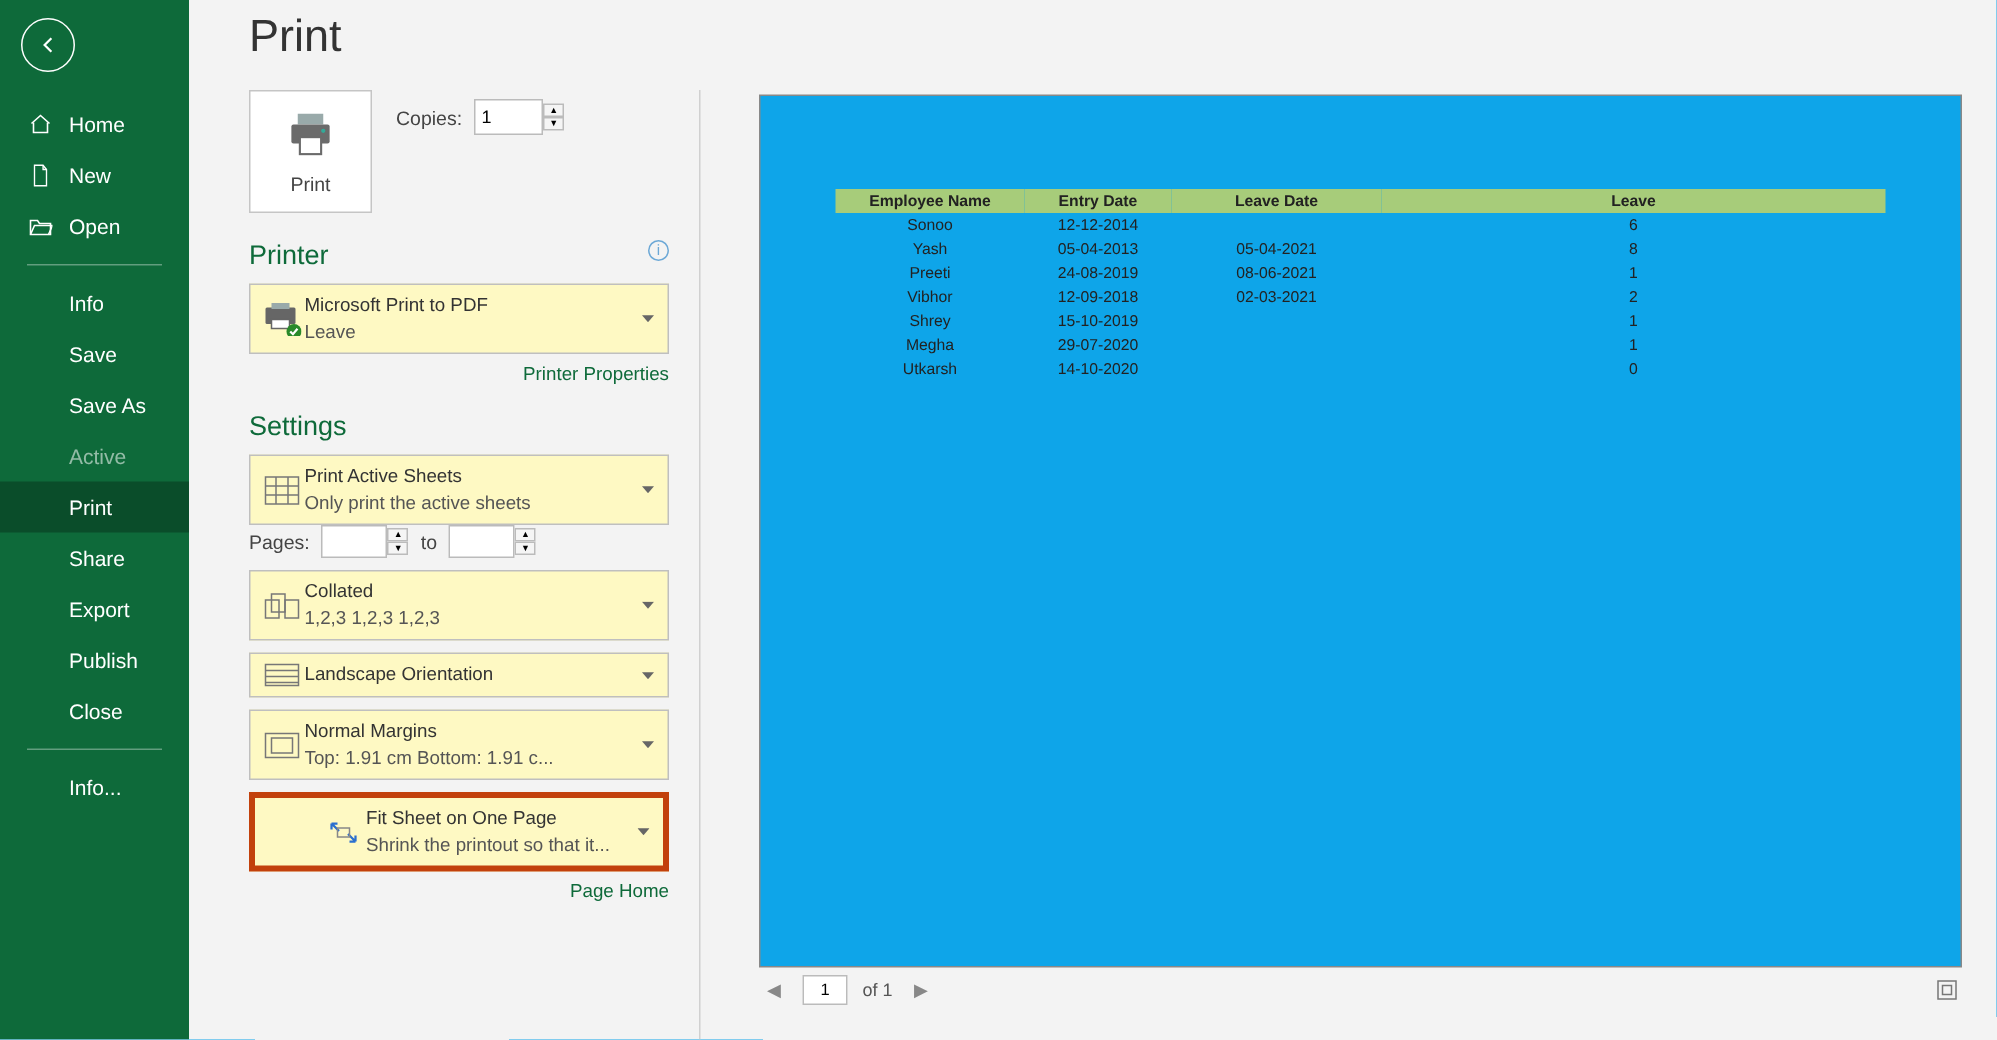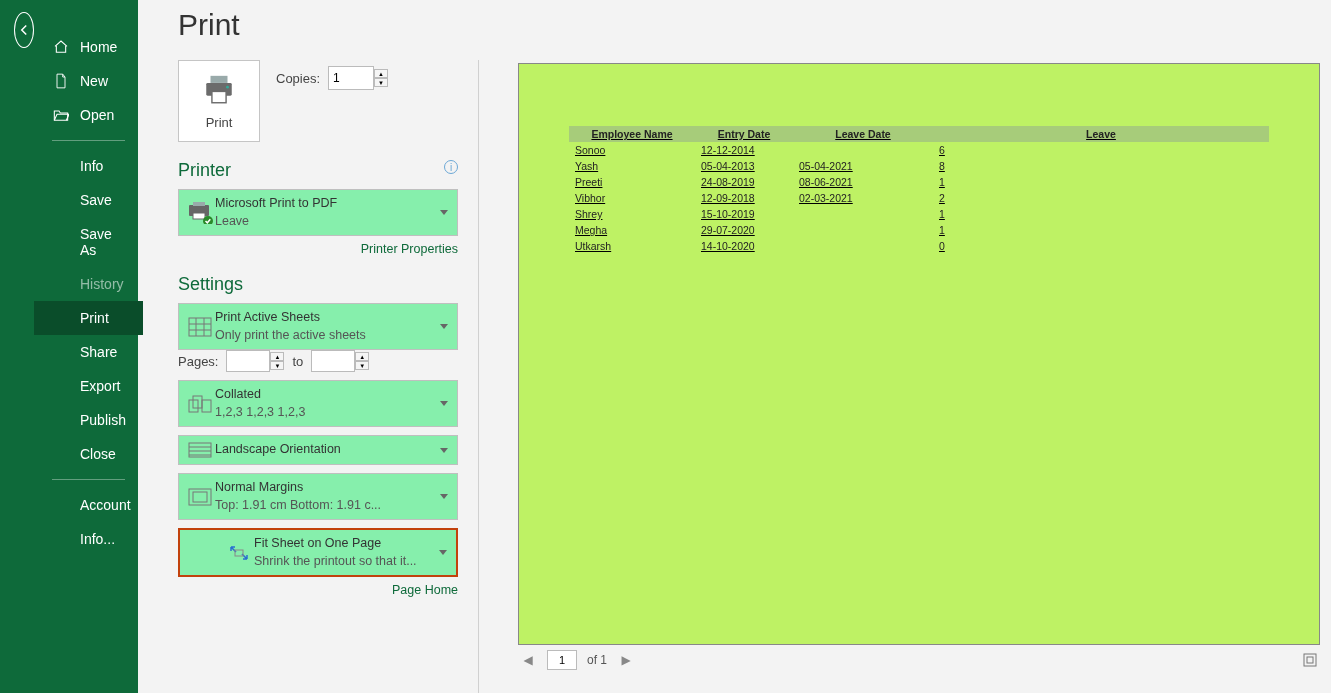--- a/index.html
+++ b/index.html
@@ -1,18 +1,18 @@
 <!DOCTYPE html>
 <html><head>
 <meta charset="utf-8">
 <style>
   * { box-sizing: border-box; margin: 0; padding: 0; font-family: "Segoe UI", Arial, sans-serif; }
   body { background: #f3f3f3; width: 1331px; height: 693px; overflow: hidden; }
   .app { display: flex; height: 100%; }
-  .sidebar { width: 138px; background: #0e6a3a; color: #fff; display: flex; flex-direction: row; padding-top: 12px; }
+  .sidebar { width: 138px; background: #0e6a3a; color: #fff; display: flex; flex-direction: column; padding-top: 12px; }
   .back-btn { width: 36px; height: 36px; border: 1.5px solid #fff; border-radius: 50%; margin-left: 14px; display: flex; align-items: center; justify-content: center; cursor: pointer; }
   .back-btn svg { width: 18px; height: 18px; }
   .side-items { margin-top: 18px; }
   .side-item { padding: 9px 12px 9px 18px; display: flex; align-items: center; gap: 10px; font-size: 14px; cursor: pointer; }
   .side-item.active { background: #0a4d2a; }
   .side-item.disabled { color: rgba(255,255,255,0.55); cursor: default; }
   .side-sep { height: 1px; background: rgba(255,255,255,0.35); margin: 8px 18px; }
   .side-icon { width: 18px; display:flex; align-items:center; justify-content:center; }
   .side-text { flex:1; }
 
@@ -25,36 +25,36 @@
   .print-btn { width: 82px; height: 82px; background:#fff; border:1px solid #c5c5c5; display:flex; flex-direction:column; align-items:center; justify-content:center; gap:8px; cursor:pointer; }
   .print-btn svg { width: 34px; height:34px; }
   .print-btn span { font-size: 13px; color:#444; }
   .copies { display:flex; align-items:center; gap:8px; margin-top:6px; font-size:13px; color:#444; }
   .spin { display:flex; align-items:center; }
   .spin input { width: 46px; height:24px; border:1px solid #bbb; padding:0 4px; font-size:12px; }
   .spin .arrows { display:flex; flex-direction:column; width:14px; }
   .spin .arrows button { height:9px; border:1px solid #bbb; background:#f5f5f5; font-size:6px; line-height:6px; padding:0; cursor:pointer; }
   .section-h { margin-top: 18px; font-size: 18px; font-weight: 400; color: #0e6a3a; display:flex; justify-content:space-between; }
   .info-icon { width:14px; height:14px; border:1px solid #6ca8d6; border-radius:50%; color:#6ca8d6; font-size:10px; display:flex; align-items:center; justify-content:center; cursor:pointer; }
-  .dropdown { margin-top: 8px; border:1px solid #bfbfbf; background:#86efac; display:flex; align-items:center; padding:5px 6px; cursor:pointer; position:relative; }
-  .dropdown.selected { border:2px solid #c2410c;padding-left:44px; }
+  .dropdown { margin-top: 8px; border:1px solid #bfbfbf; background:#fef9c3; display:flex; align-items:center; padding:5px 6px; cursor:pointer; position:relative; }
+  .dropdown.selected { border:4px solid #c2410c;padding-left:44px; }
   .dd-icon { width: 30px; display:flex; align-items:center; justify-content:center; }
   .dd-body { flex:1; display:flex; flex-direction:column; font-size:12.5px; color:#333; line-height:1.4; overflow:hidden; }
   .dd-sub { color:#555; white-space:nowrap; overflow:hidden; text-overflow:ellipsis; }
   .dd-caret { width: 14px; display:flex; align-items:center; justify-content:center; }
   .dd-caret svg { width:8px; height:5px; }
   .link { color:#0e6a3a; font-size:12.5px; text-align:right; margin-top:6px; display:block; cursor:pointer; }
   .pages-row { display:flex; align-items:center; gap:8px; margin-top:0; font-size:13px; color:#444; }
   .pages-row input { width:44px; height:22px; border:1px solid #bbb; padding:0 4px; font-size:12px; }
 
   
-  .preview-page { background:#bef264; box-shadow: 0 0 0 1px #888; margin: 4px 0 0 0; width: 800px; height: 580px; padding: 62px 50px; text-decoration: underline; }
+  .preview-page { background:#0ea5e9; box-shadow: 0 0 0 1px #888; margin: 4px 0 0 0; width: 800px; height: 580px; padding: 62px 50px; }
   .ptable { width:100%; border-collapse:collapse; font-size:10.5px; color:#222; }
   .ptable th { background:#a7cc7a; font-weight:700; padding:2px 6px; text-align:center; }
-  .ptable td { padding:2px 6px; text-align:left; }
+  .ptable td { padding:2px 6px; text-align:center; }
   .ptable .col-name   { width:18%; }
   .ptable .col-entry  { width:14%; }
   .ptable .col-leave  { width:20%; }
   .ptable .col-tenure { width:48%; }
   .nav-row { display:flex; align-items:center; gap:10px; margin-top:6px; font-size:12px; color:#555; }
   .nav-row .pg-input { width:30px; height:20px; border:1px solid #bbb; text-align:center; font-size:11px; }
   .nav-row .arrow-btn, .nav-row .zoom-btn { width:18px; height:18px; display:flex; align-items:center; justify-content:center; color:#888; cursor:pointer; }
   .nav-spacer { flex:1; }
 </style>
 </head>
@@ -103,21 +103,21 @@
       <div class="side-item">
           <span class="side-icon"></span>
           <span class="side-text">Save</span>
         </div>
       <div class="side-item">
           <span class="side-icon"></span>
           <span class="side-text">Save As</span>
         </div>
       <div class="side-item disabled">
           <span class="side-icon"></span>
-          <span class="side-text">History</span>
+          <span class="side-text">Active</span>
         </div>
       <div class="side-item active">
           <span class="side-icon"></span>
           <span class="side-text">Print</span>
         </div>
       <div class="side-item">
           <span class="side-icon"></span>
           <span class="side-text">Share</span>
         </div>
       <div class="side-item">
@@ -126,24 +126,20 @@
         </div>
       <div class="side-item">
           <span class="side-icon"></span>
           <span class="side-text">Publish</span>
         </div>
       <div class="side-item">
           <span class="side-icon"></span>
           <span class="side-text">Close</span>
         </div>
       <div class="side-sep"></div>
-      <div class="side-item">
-          <span class="side-icon"></span>
-          <span class="side-text">Account</span>
-        </div>
       <div class="side-item">
           <span class="side-icon"></span>
           <span class="side-text">Info...</span>
         </div>
     </div>
   </div>
 
   <div class="main">
     <div class="title">Print</div>
     <div class="content-row">

